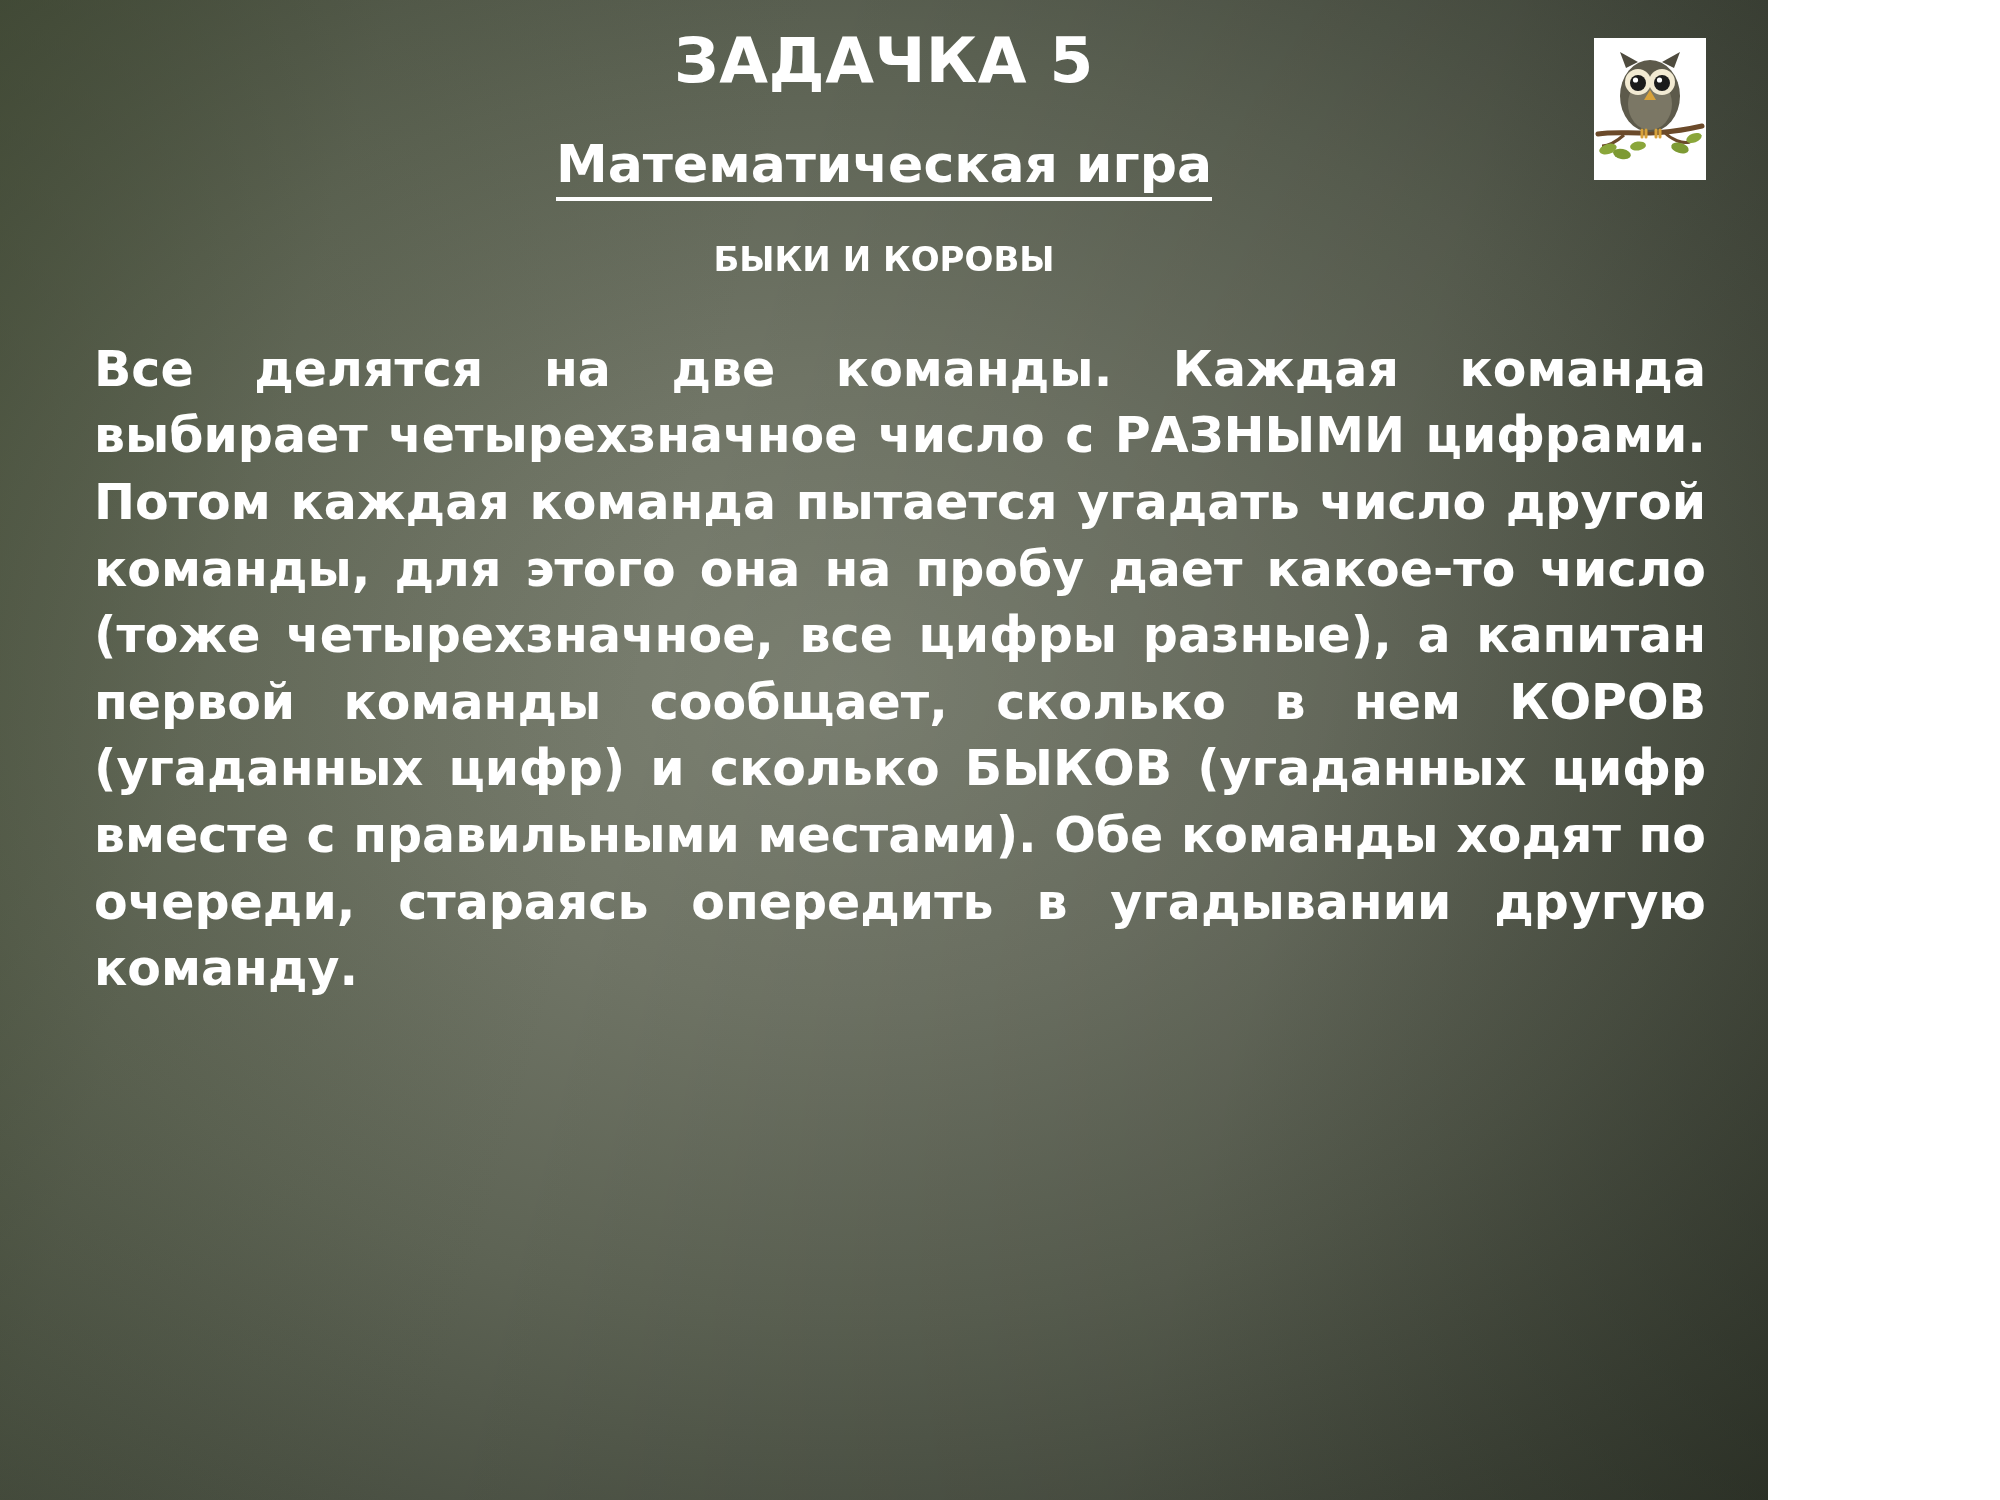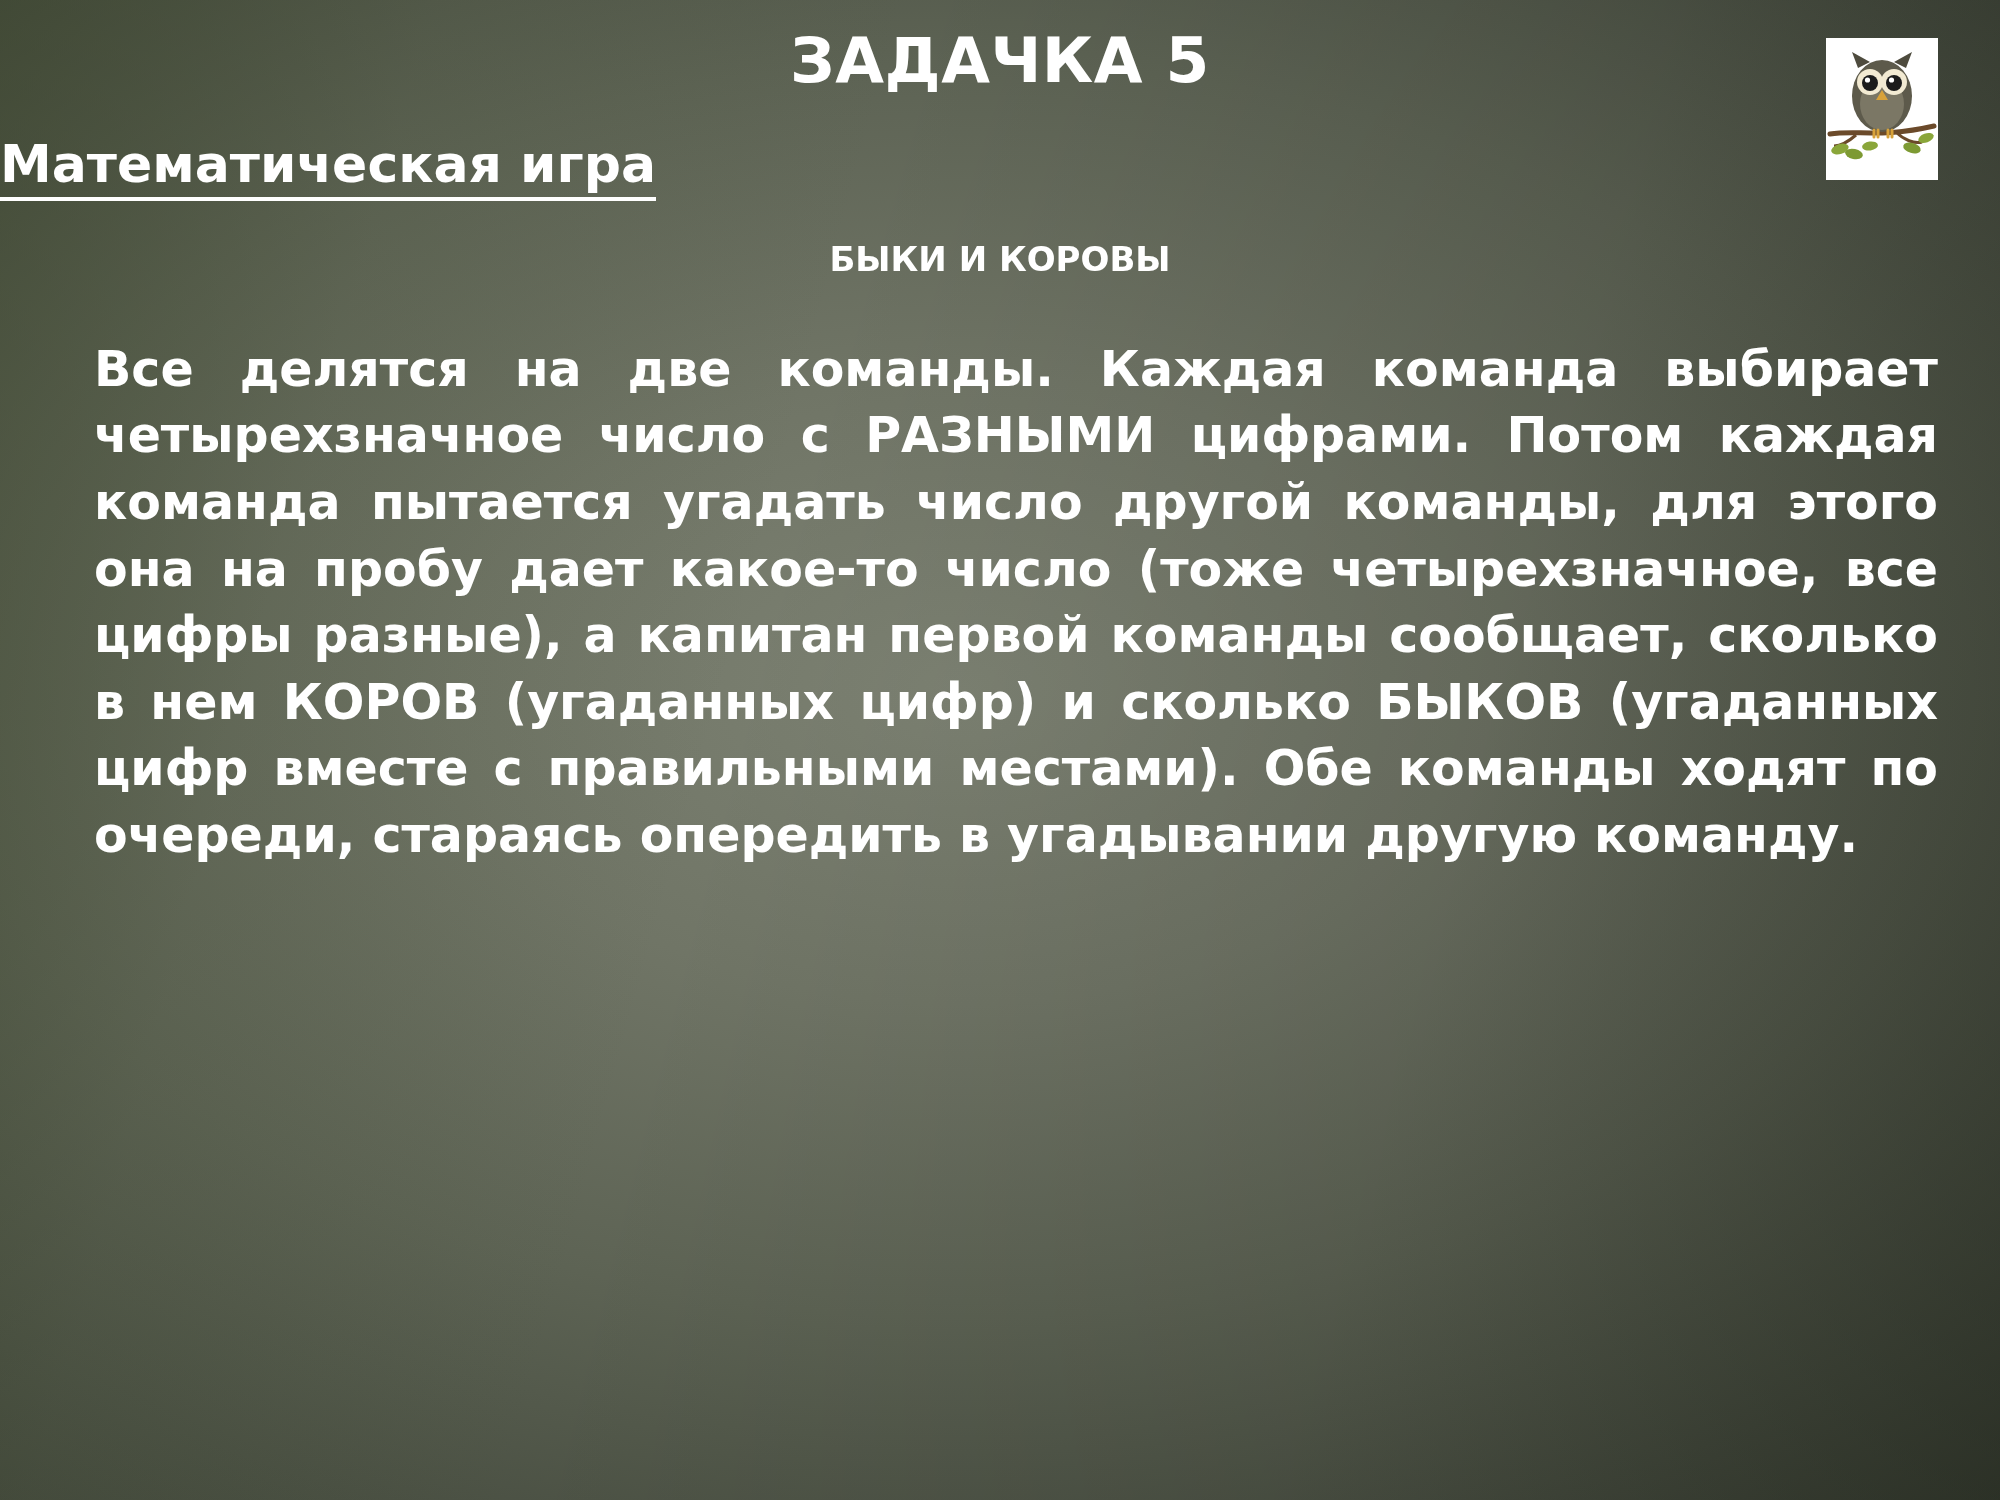--- a/index.html
+++ b/index.html
@@ -8,21 +8,21 @@
   }
   body {
     width: 2000px;
     height: 1500px;
     overflow: hidden;
     font-family: "DejaVu Sans", "Liberation Sans", sans-serif;
   }
 
   .slide {
     position: relative;
-    width: 2000px;
+    width: 1768px;
     height: 1500px;
     box-sizing: border-box;
     background:
       radial-gradient(ellipse 115% 95% at 48% 46%,
         #7d8273 0%,
         #707566 22%,
         #5d6354 44%,
         #4a5043 62%,
         #3a4034 78%,
         #2d3228 90%,
@@ -55,21 +55,21 @@
     color: #ffffff;
     font-weight: bold;
     font-size: 63px;
     letter-spacing: 0.5px;
     margin: 0;
     padding-top: 28px;
     line-height: 1.05;
   }
 
   .title-sub {
-    text-align: left;
+    text-align: center;
     color: #ffffff;
     font-weight: bold;
     font-size: 52px;
     margin: 0;
     padding-top: 42px;
     line-height: 1.1;
   }
   .title-sub span {
     border-bottom: 4px solid #ffffff;
     padding-bottom: 3px;

